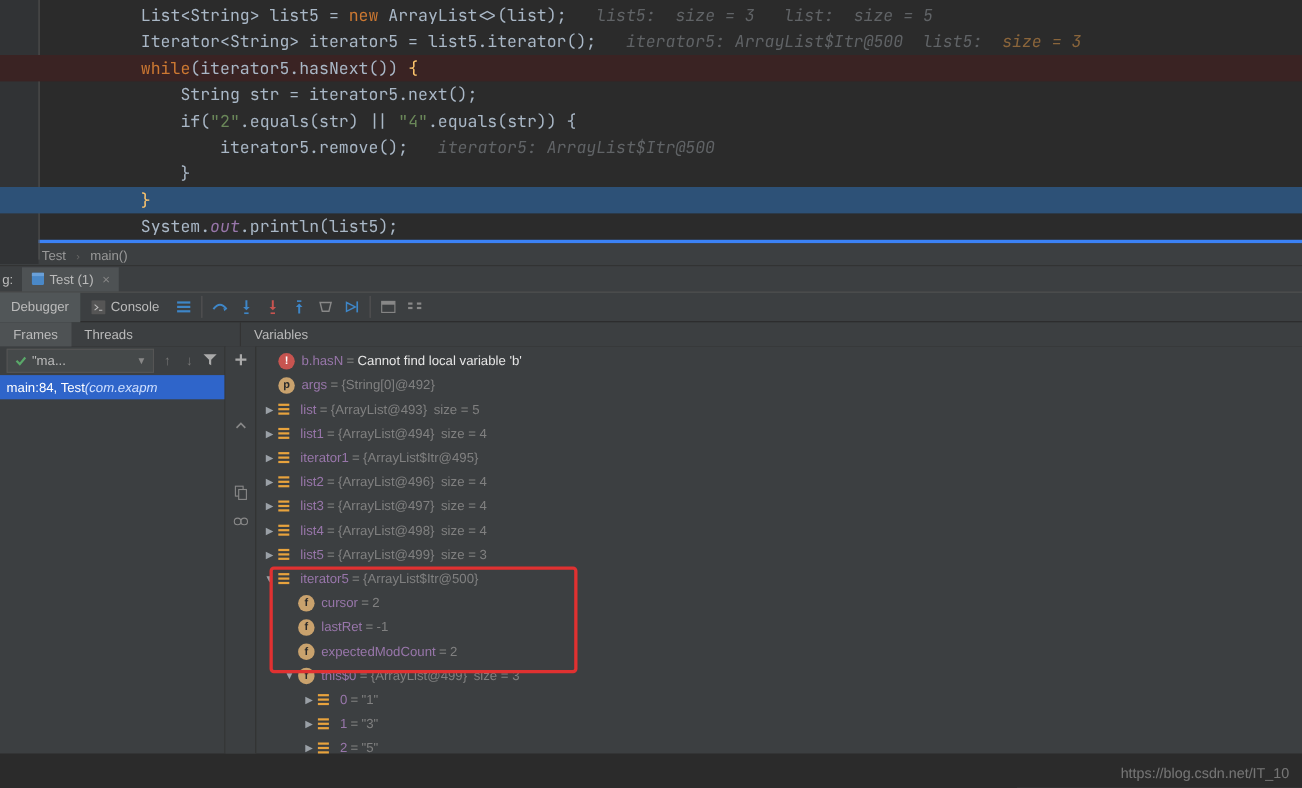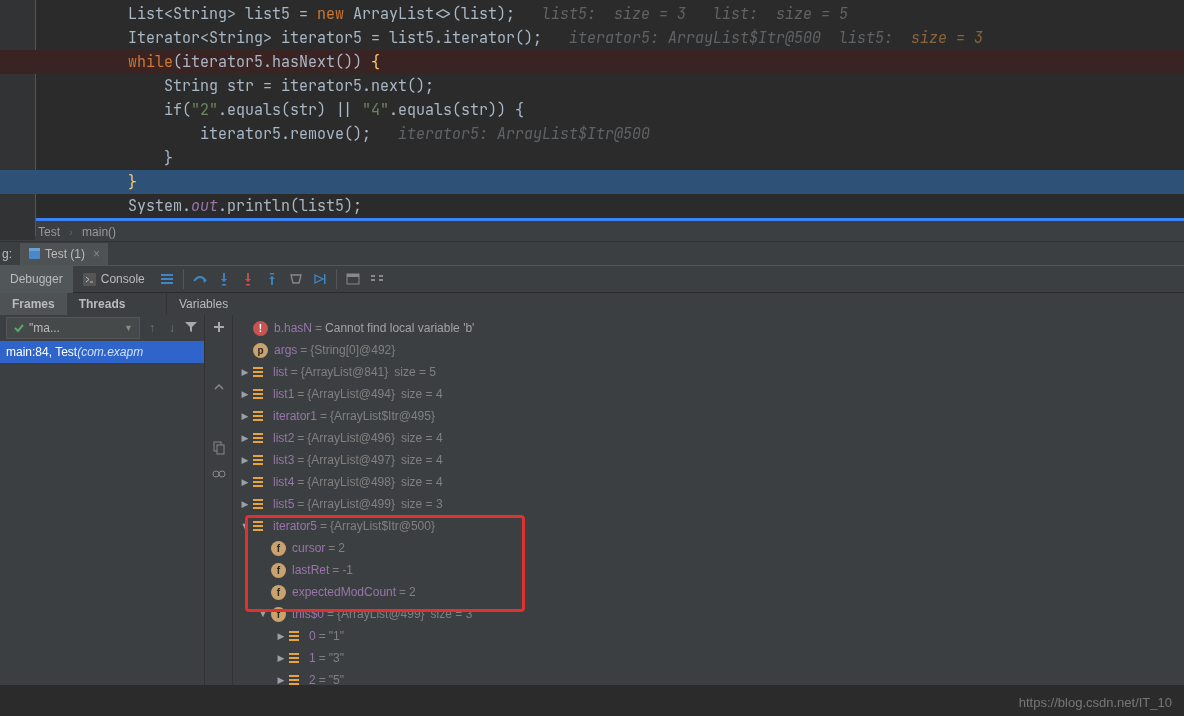--- a/index.html
+++ b/index.html
@@ -73,21 +73,21 @@
   .dbg-sep { width:1px; height:20px; background:#555; margin:0 4px; }
   .dbg-ico { width:24px; display:flex; justify-content:center; }
   .dbg-ico svg { width:16px; height:16px; }
 
   .panel-header {
     height:23px; background:#3c3f41;
     border-top:1px solid #2b2b2b;
     display:flex; align-items:stretch;
     font-family:"Segoe UI",sans-serif; font-size:12px; color:#bbb;
   }
-  .frames-col { width:167px; display:flex; border-right:1px solid #323232;font-weight:bold; }
+  .frames-col { width:219px; display:flex; border-right:1px solid #323232; }
   .ph-tab { padding:0 12px; display:flex; align-items:center; }
   .ph-tab.sel { background:#4e5254; }
   .vars-title { padding-left:12px; display:flex; align-items:center; }
 
   .panel-body { display:flex; height:370px; background:#3c3f41; }
   .frames-body { width:205px; border-right:1px solid #323232; font-family:"Segoe UI",sans-serif; font-size:12px; }
   .frames-top {
     height:26px; display:flex; align-items:center; gap:4px;
     padding:0 6px;
   }
@@ -132,21 +132,21 @@
   .lines-ico {
     width:14px; height:12px; display:inline-block; margin-right:6px;
     background:
       linear-gradient(#e8a33d,#e8a33d) 0 1px/10px 2px no-repeat,
       linear-gradient(#e8a33d,#e8a33d) 0 5px/10px 2px no-repeat,
       linear-gradient(#e8a33d,#e8a33d) 0 9px/10px 2px no-repeat;
   }
   .vname { color:#9876aa; }
   .veq   { color:#808080; margin:0 3px; }
   .vval  { color:#808080; }
-  .verr  { color:#a3a3a3; }
+  .verr  { color:#e5e5e5; }
   .vsize { color:#808080; margin-left:6px; }
 
   .redbox {
     position:absolute; border:3px solid #e03131; border-radius:4px;
     pointer-events:none;
   }
 
   .watermark {
     position:absolute; right:12px; bottom:6px;
     color:rgba(255,255,255,0.35); font-family:sans-serif; font-size:13px;
@@ -335,21 +335,21 @@
       <span class="badge p">p</span>
       <span class="vname">args</span>
         <span class="veq">= </span>
         <span class="vval">{String[0]@492}</span>
     </div>
     <div class="var-row" style="padding-left:6px">
       <span class="arrow">▶</span>
         <span class="lines-ico"></span>
       <span class="vname">list</span>
         <span class="veq">= </span>
-        <span class="vval">{ArrayList@841}</span>
+        <span class="vval">{ArrayList@493}</span>
         <span class="vsize">size = 5</span>
     </div>
     <div class="var-row" style="padding-left:6px">
       <span class="arrow">▶</span>
         <span class="lines-ico"></span>
       <span class="vname">list1</span>
         <span class="veq">= </span>
         <span class="vval">{ArrayList@494}</span>
         <span class="vsize">size = 4</span>
     </div>

